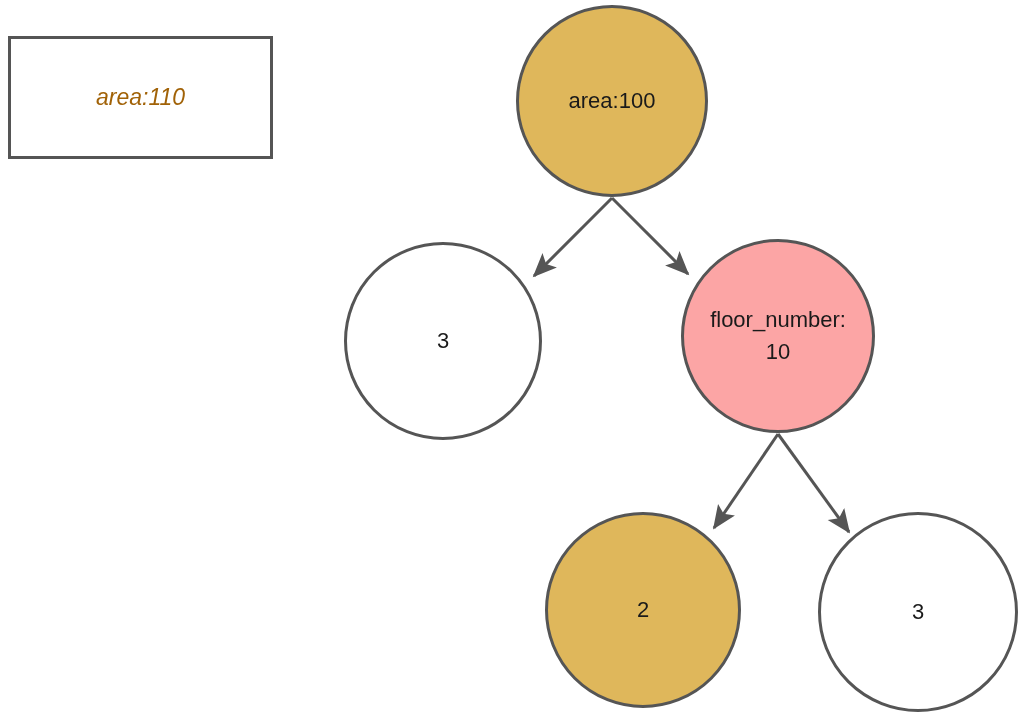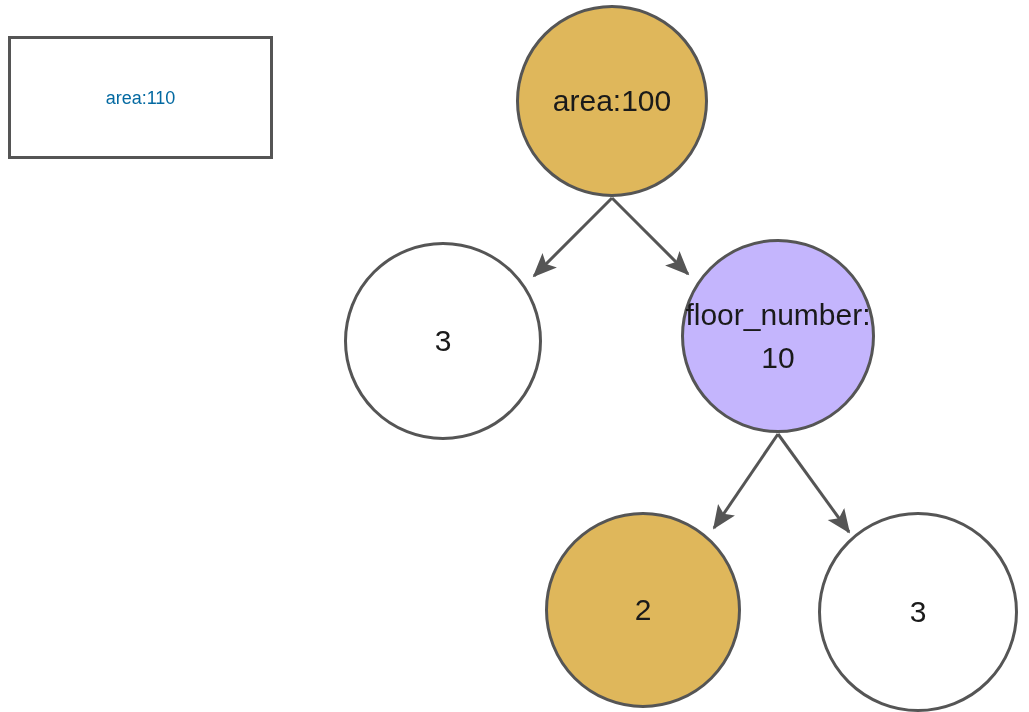--- a/index.html
+++ b/index.html
@@ -27,21 +27,21 @@
   .node {
     position: absolute;
     box-sizing: border-box;
     border-radius: 50%;
     border: 3px solid #555555;
     display: flex;
     align-items: center;
     justify-content: center;
     text-align: center;
     color: #1a1a1a;
-    font-size: 30px;
+    font-size: 22px;
     line-height: 1.45;
     z-index: 2;
   }
   .node-fill-gold { background: #dfb75b; }
   .node-fill-white { background: #ffffff; }
   .node-label {
     display: block;
     width: 190px;
     white-space: pre-line;
     pointer-events: none;
@@ -51,24 +51,25 @@
     box-sizing: border-box;
     border: 3px solid #555555;
     background: #ffffff;
     display: flex;
     flex-direction: column;
     align-items: center;
     justify-content: center;
     z-index: 2;
   }
   .legend-line {
-    font-size: 18px;
-    color: #0369a1;
+    font-size: 23px;
+    color: #a16207;
     line-height: 1.0;
     margin: 6px 0;
+    font-style: italic;
   }
 </style>
 </head>
 <body>
 
 <div id="canvas">
 
   <svg id="edge-layer" viewBox="0 0 1029 712" xmlns="http://www.w3.org/2000/svg">
     <defs>
       <marker id="arrowhead" markerWidth="9" markerHeight="9" refX="7.4" refY="3.4" orient="auto" markerUnits="strokeWidth">
@@ -87,21 +88,21 @@
     <div class="legend-line">area:110</div>
   </div>
 
   <div id="nodes-group">
       <div class="node node-fill-gold" style="left: 516px; top: 5px; width: 192px; height: 192px; background: rgb(223, 183, 91);">
         <span class="node-label">area:100</span>
       </div>
       <div class="node node-fill-white" style="left: 344px; top: 242px; width: 198px; height: 198px; background: rgb(255, 255, 255);">
         <span class="node-label">3</span>
       </div>
-      <div class="node node-fill-gold" style="left: 681px; top: 239px; width: 194px; height: 194px; background: #c4b5fd;">
+      <div class="node node-fill-gold" style="left: 681px; top: 239px; width: 194px; height: 194px; background: #fca5a5;">
         <span class="node-label">floor_number:
 10</span>
       </div>
       <div class="node node-fill-gold" style="left: 545px; top: 512px; width: 196px; height: 196px; background: rgb(223, 183, 91);">
         <span class="node-label">2</span>
       </div>
       <div class="node node-fill-white" style="left: 818px; top: 512px; width: 200px; height: 200px; background: rgb(255, 255, 255);">
         <span class="node-label">3</span>
       </div>
     </div>

